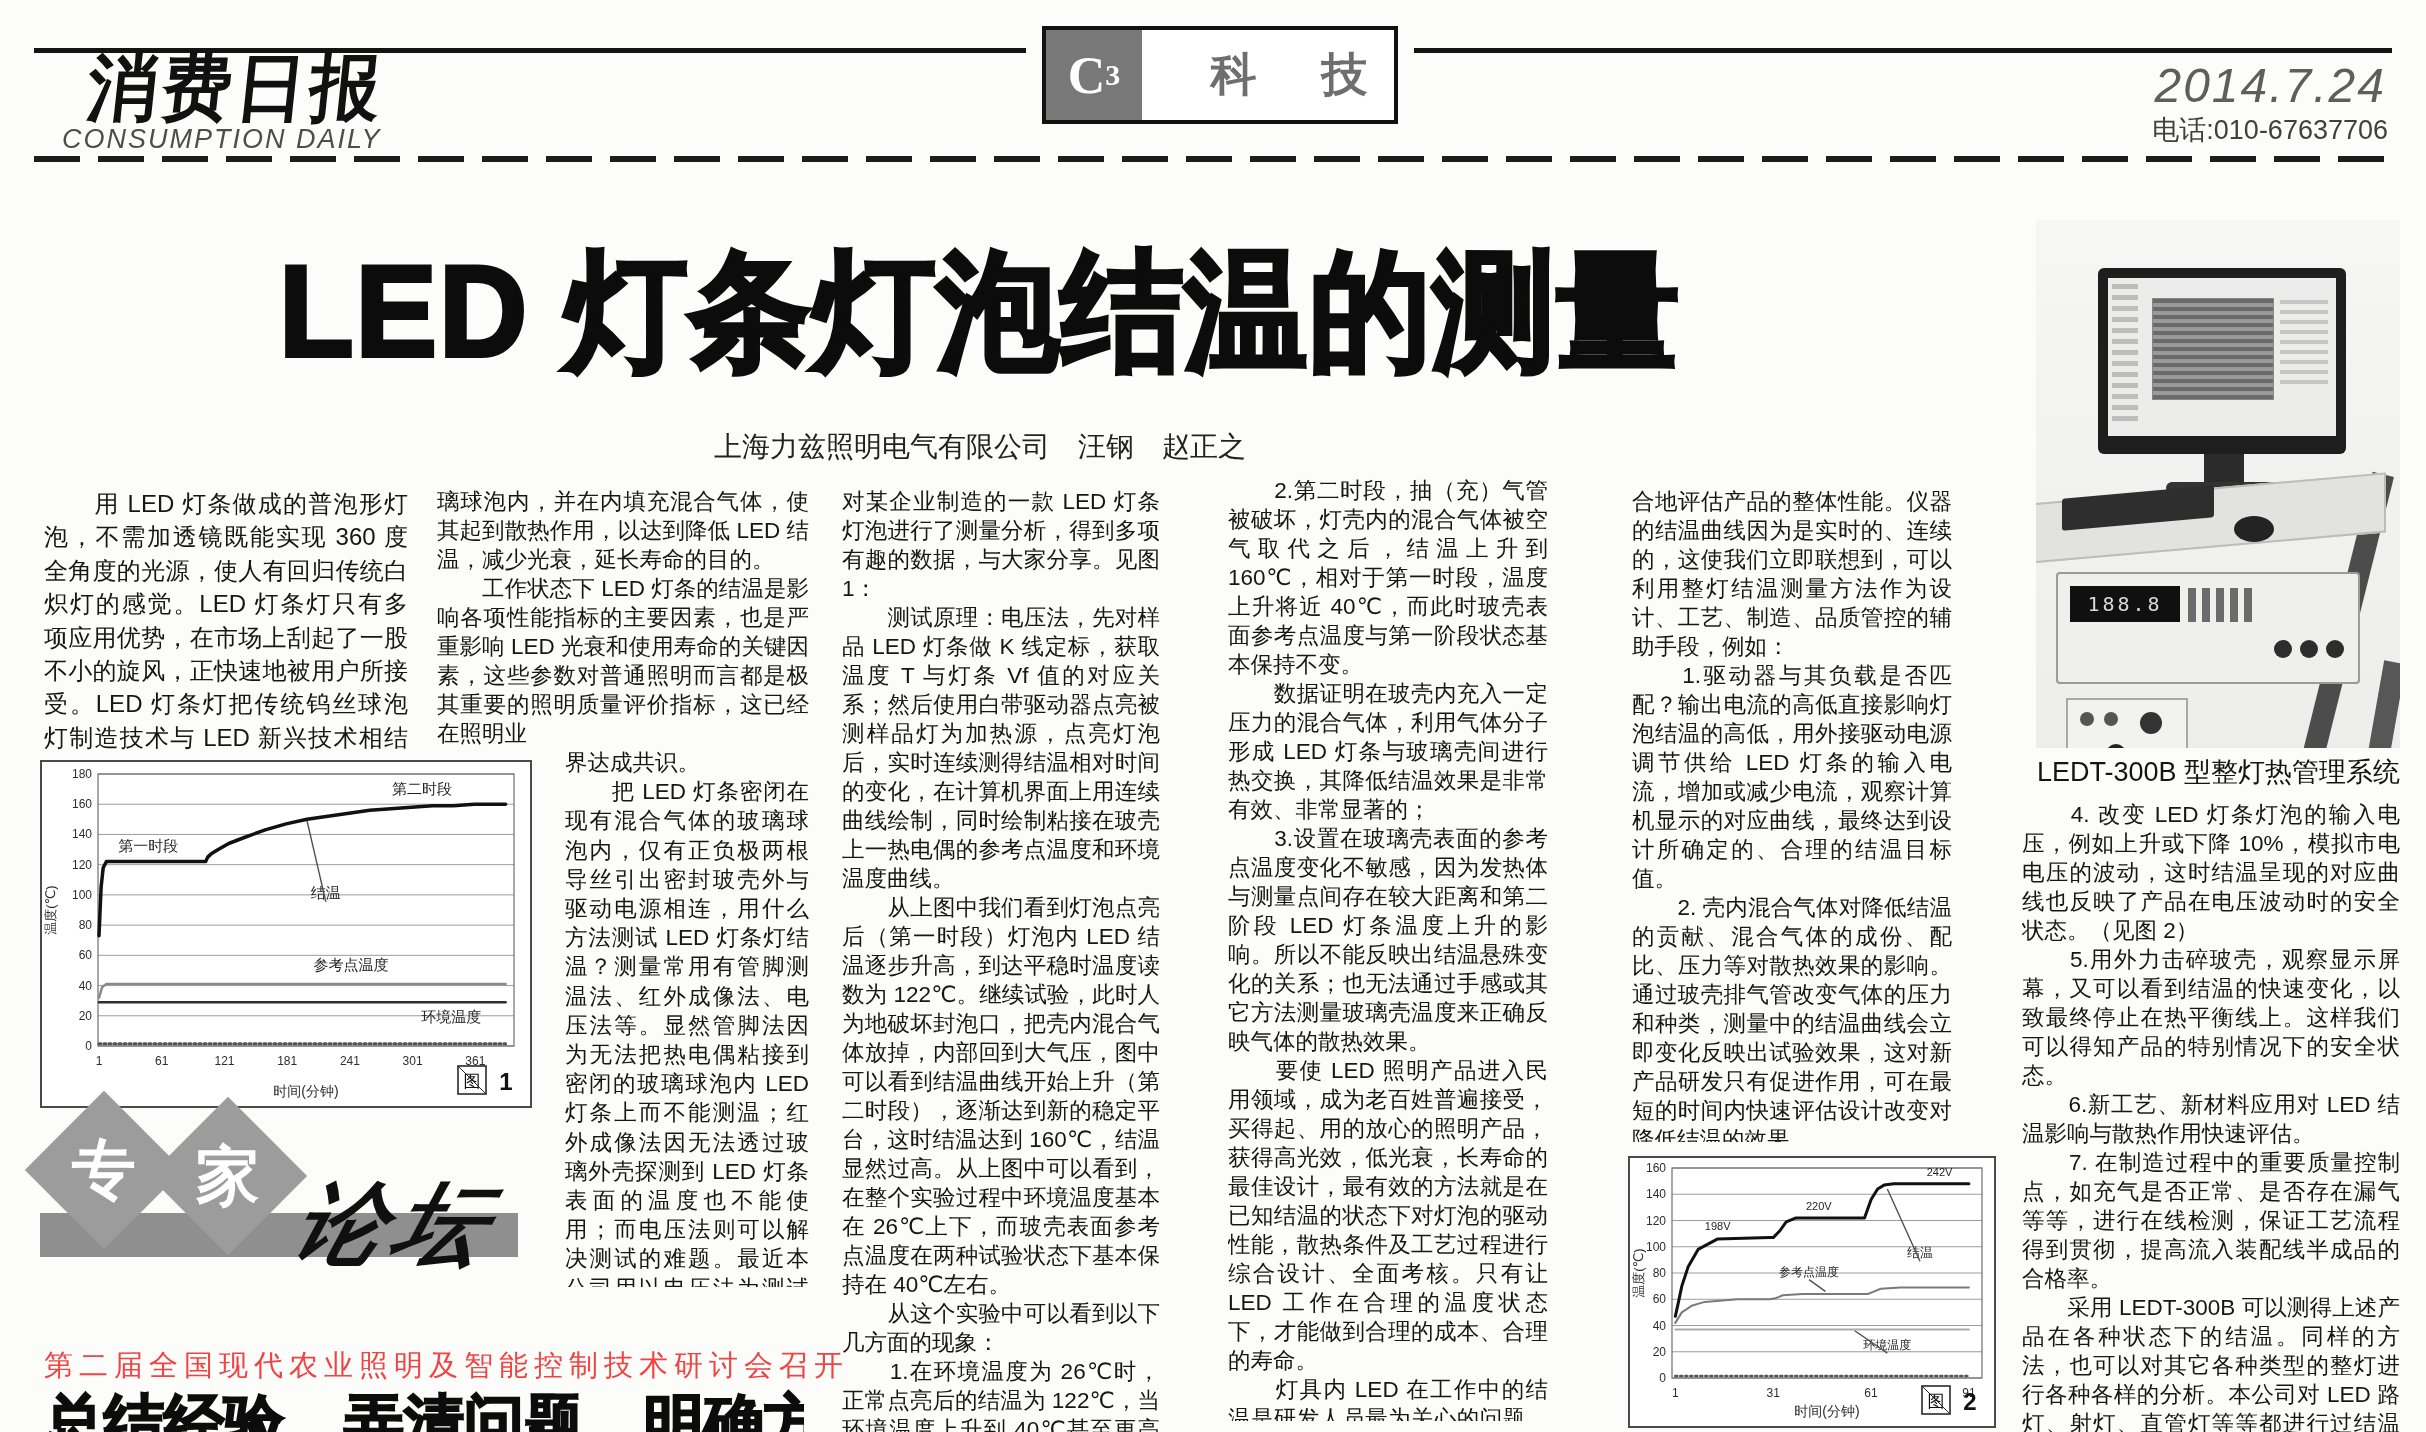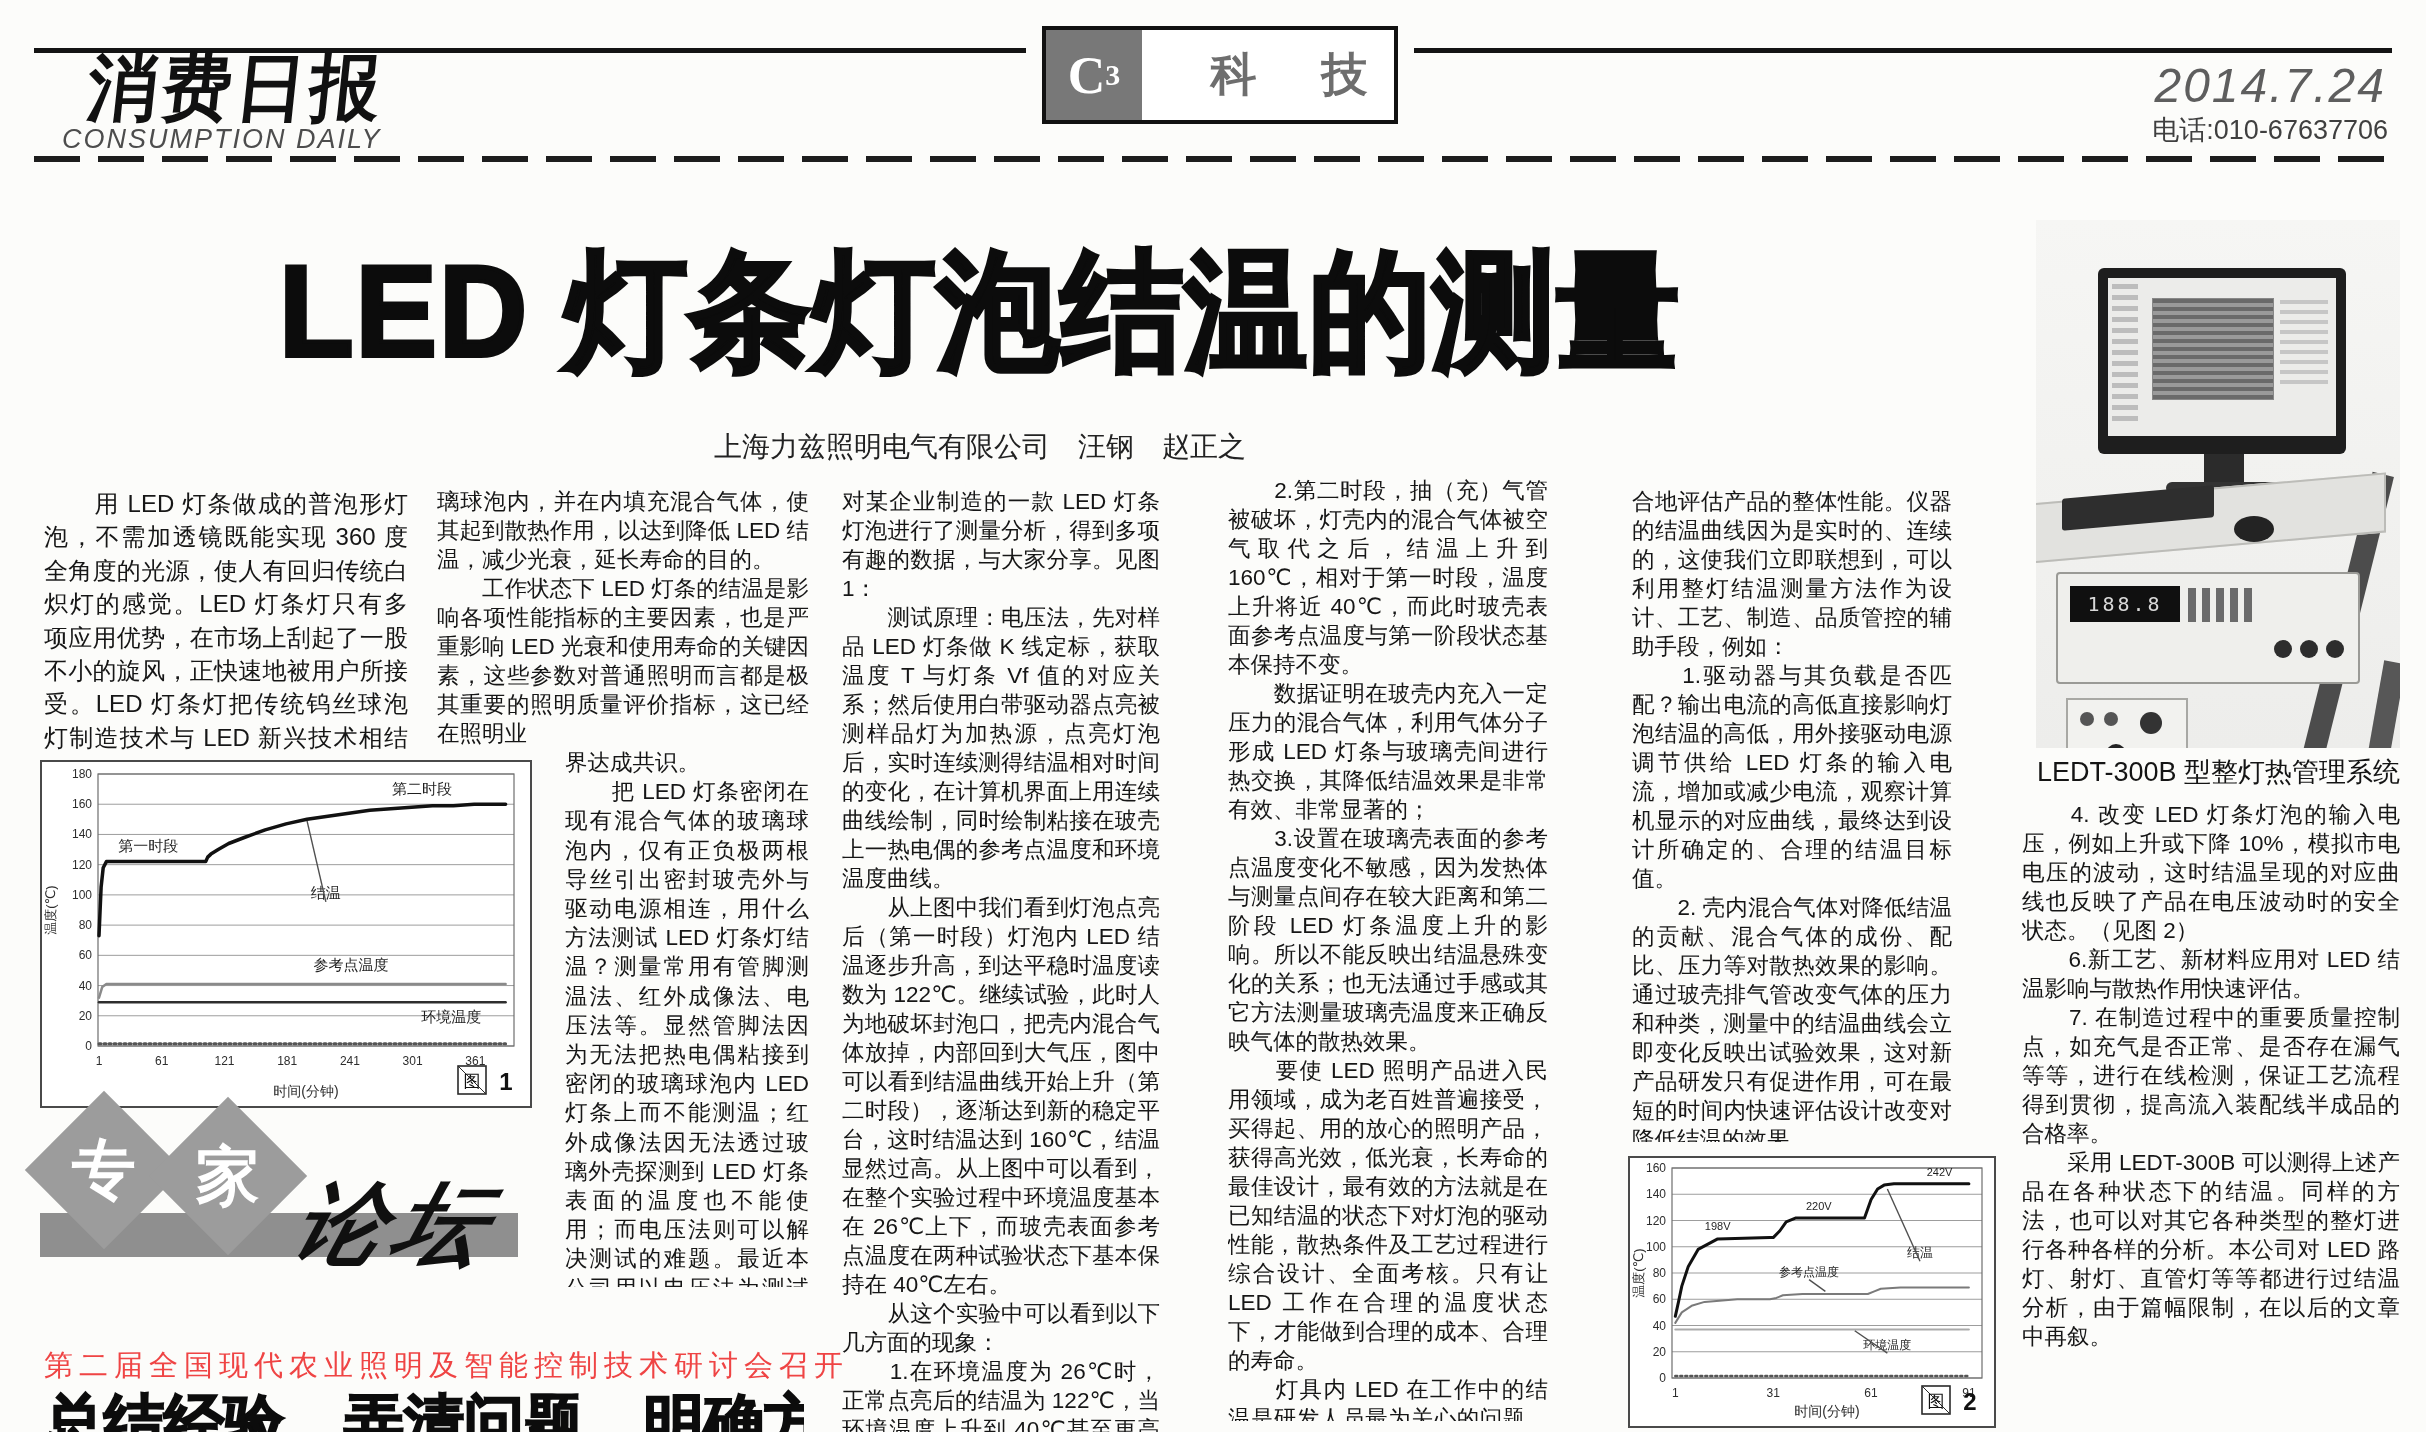--- a/index.html
+++ b/index.html
@@ -135,20 +135,21 @@
       <p>　　要使 LED 照明产品进入民用领域，成为老百姓普遍接受，买得起、用的放心的照明产品，获得高光效，低光衰，长寿命的最佳设计，最有效的方法就是在已知结温的状态下对灯泡的驱动性能，散热条件及工艺过程进行综合设计、全面考核。只有让 LED 工作在合理的温度状态下，才能做到合理的成本、合理的寿命。</p>
       <p>　　灯具内 LED 在工作中的结温是研发人员最为关心的问题，LEDT-300B 整灯热管理系统，提供了了解掌握灯条灯泡 LED 结温的方法，能够直接测到 LED 的亮点结温 Tj 的最有效的手段。既能够正确知道灯泡内最核心，最本质的 LED 灯条的温度，能实时地看到灯泡灯条 Tj 温度曲线的图形，就可以综</p>
     </div>
   <div class="abs bcol col5">
       <p>合地评估产品的整体性能。仪器的结温曲线因为是实时的、连续的，这使我们立即联想到，可以利用整灯结温测量方法作为设计、工艺、制造、品质管控的辅助手段，例如：</p>
       <p>　　1.驱动器与其负载是否匹配？输出电流的高低直接影响灯泡结温的高低，用外接驱动电源调节供给 LED 灯条的输入电流，增加或减少电流，观察计算机显示的对应曲线，最终达到设计所确定的、合理的结温目标值。</p>
       <p>　　2. 壳内混合气体对降低结温的贡献、混合气体的成份、配比、压力等对散热效果的影响。通过玻壳排气管改变气体的压力和种类，测量中的结温曲线会立即变化反映出试验效果，这对新产品研发只有促进作用，可在最短的时间内快速评估设计改变对降低结温的效果。</p>
     </div>
   <div class="abs bcol col6">
       <p>　　4. 改变 LED 灯条灯泡的输入电压，例如上升或下降 10%，模拟市电电压的波动，这时结温呈现的对应曲线也反映了产品在电压波动时的安全状态。（见图 2）</p>
+      <p>　　5.用外力击碎玻壳，观察显示屏幕，又可以看到结温的快速变化，以致最终停止在热平衡线上。这样我们可以得知产品的特别情况下的安全状态。</p>
       <p>　　6.新工艺、新材料应用对 LED 结温影响与散热作用快速评估。</p>
       <p>　　7. 在制造过程中的重要质量控制点，如充气是否正常、是否存在漏气等等，进行在线检测，保证工艺流程得到贯彻，提高流入装配线半成品的合格率。</p>
       <p>　　采用 LEDT-300B 可以测得上述产品在各种状态下的结温。同样的方法，也可以对其它各种类型的整灯进行各种各样的分析。本公司对 LED 路灯、射灯、直管灯等等都进行过结温分析，由于篇幅限制，在以后的文章中再叙。</p>
     </div>
 
   <svg class="abs chart fig1" width="492" height="348">
       <rect x="1" y="1" width="490" height="346" fill="#ffffff" stroke="#4a4a4a" stroke-width="2"></rect>
       <line x1="58" y1="286" x2="474" y2="286" stroke="#9d9d9d" stroke-width="1"></line>
       <text x="52" y="290" text-anchor="end" font-size="12" fill="#2d2d2d">0</text>
       <line x1="58" y1="255.77777777777777" x2="474" y2="255.77777777777777" stroke="#9d9d9d" stroke-width="1"></line>

